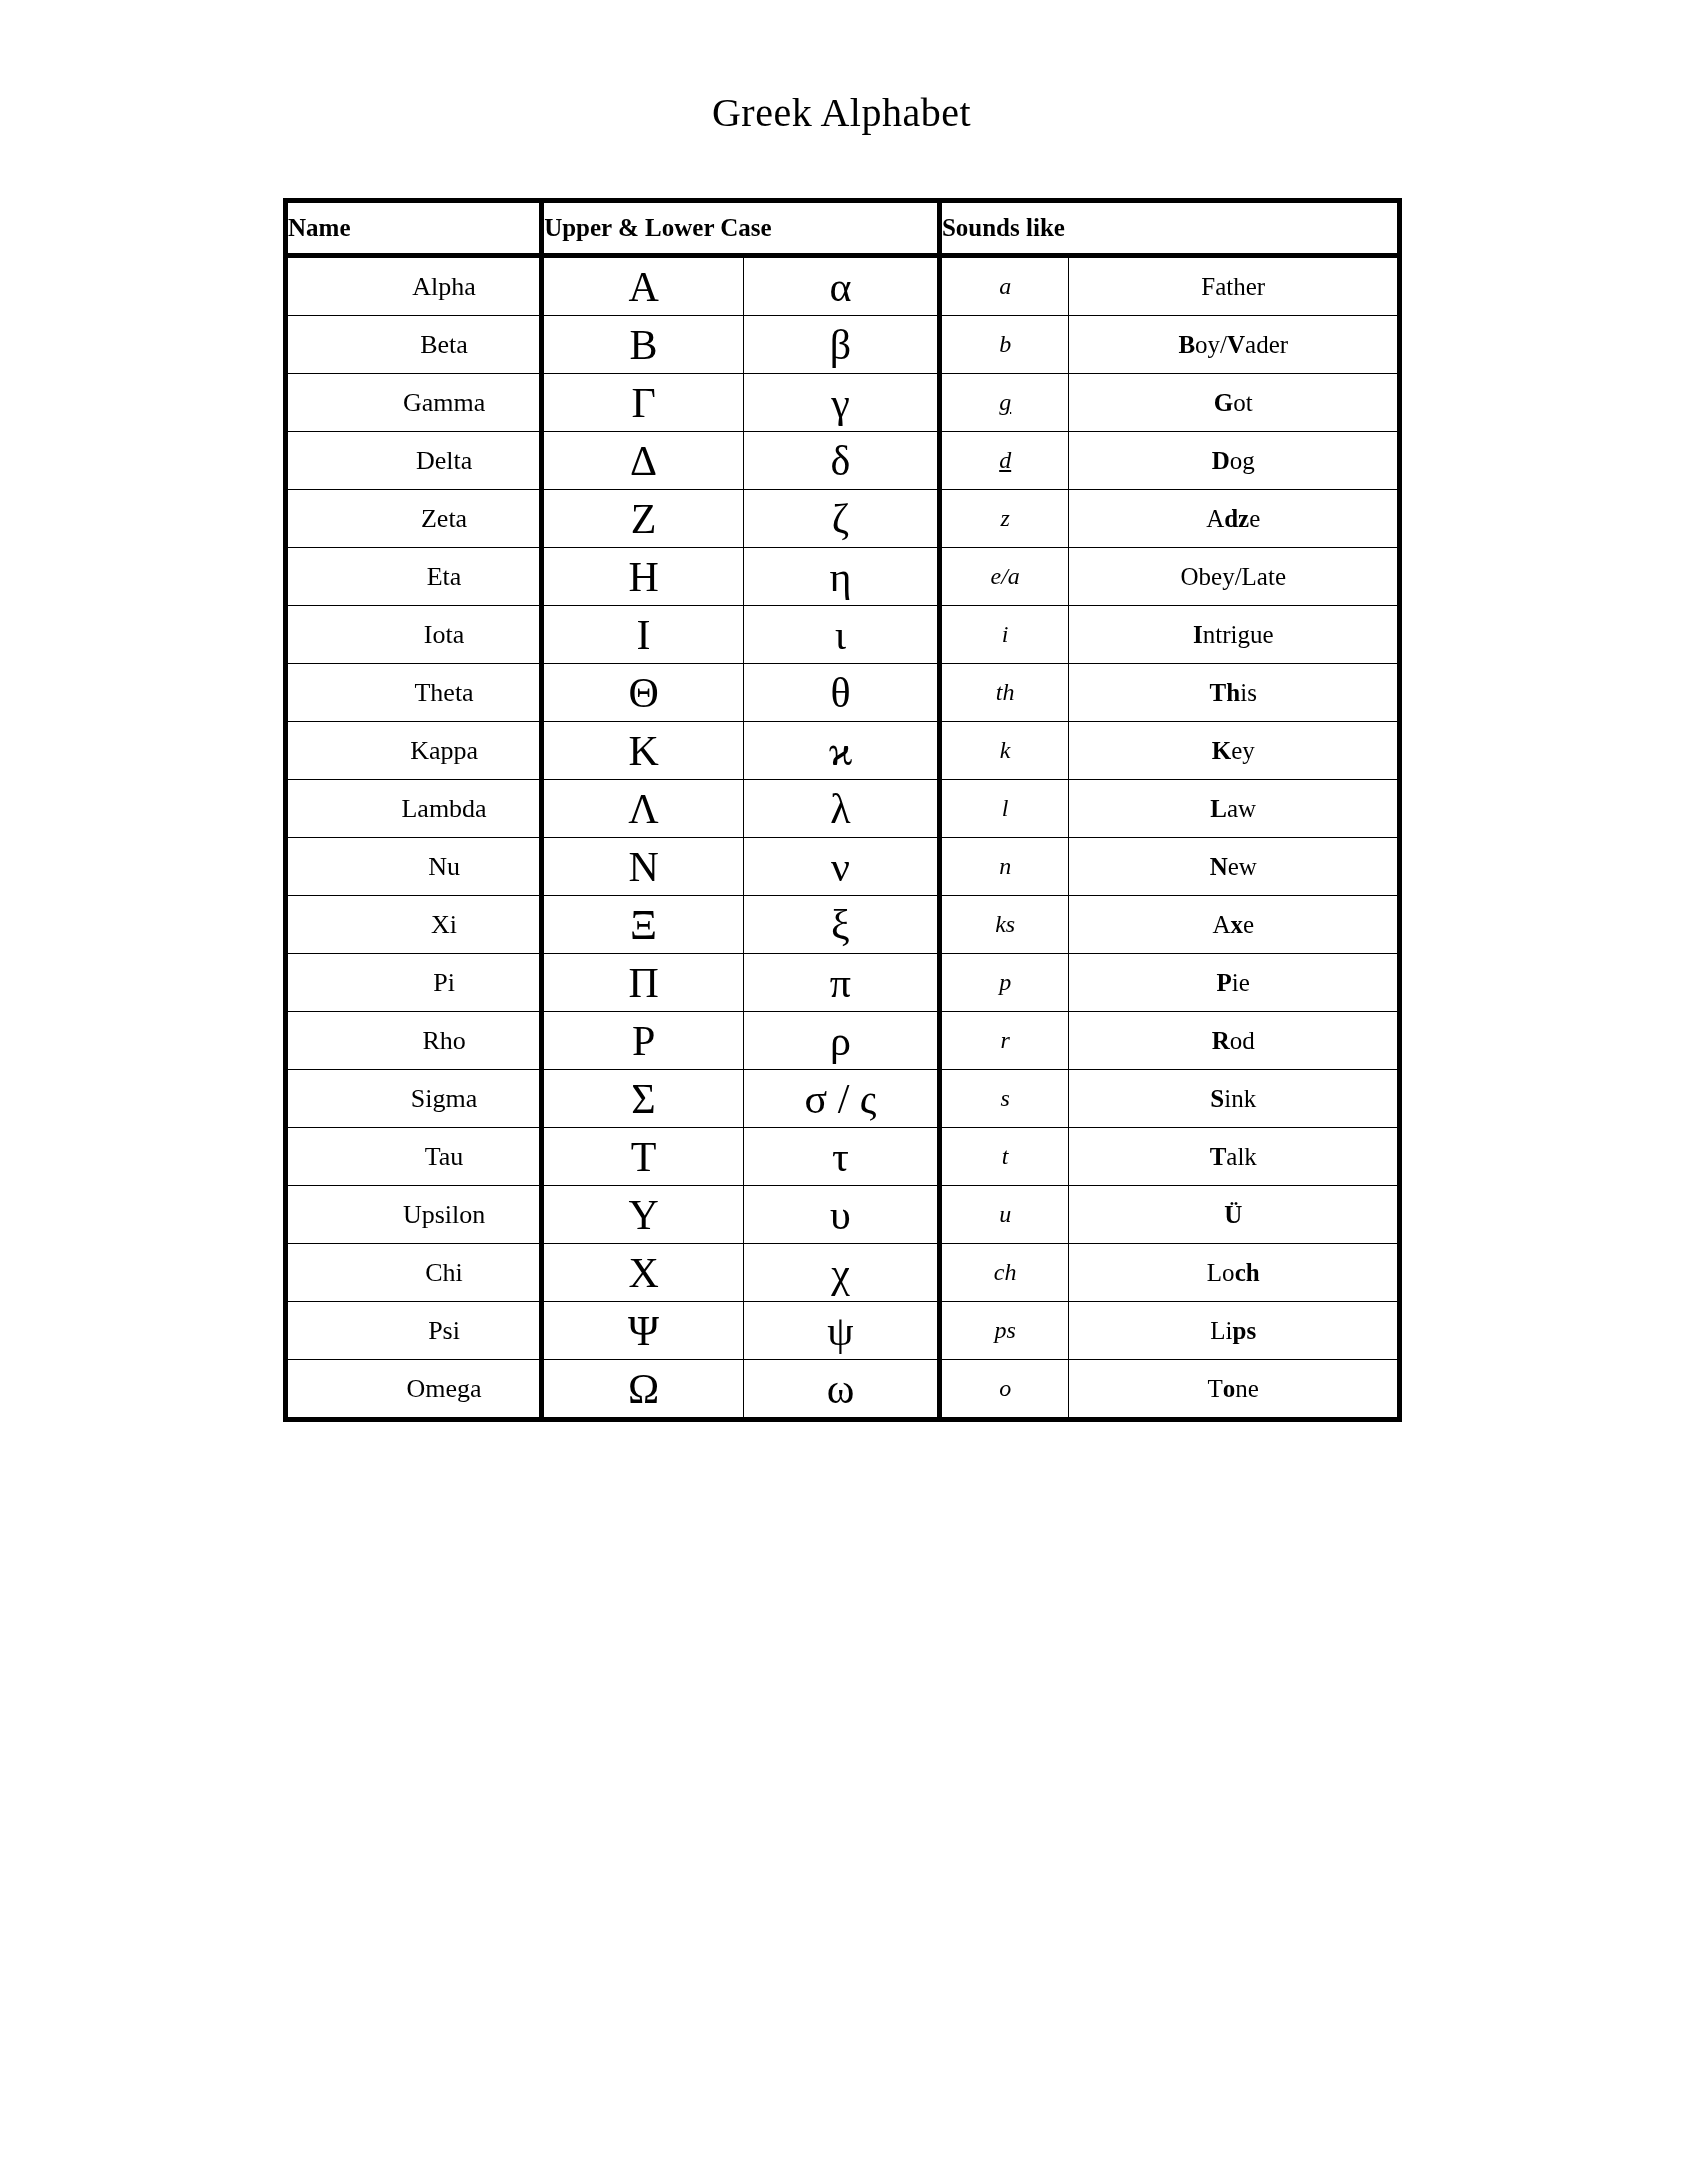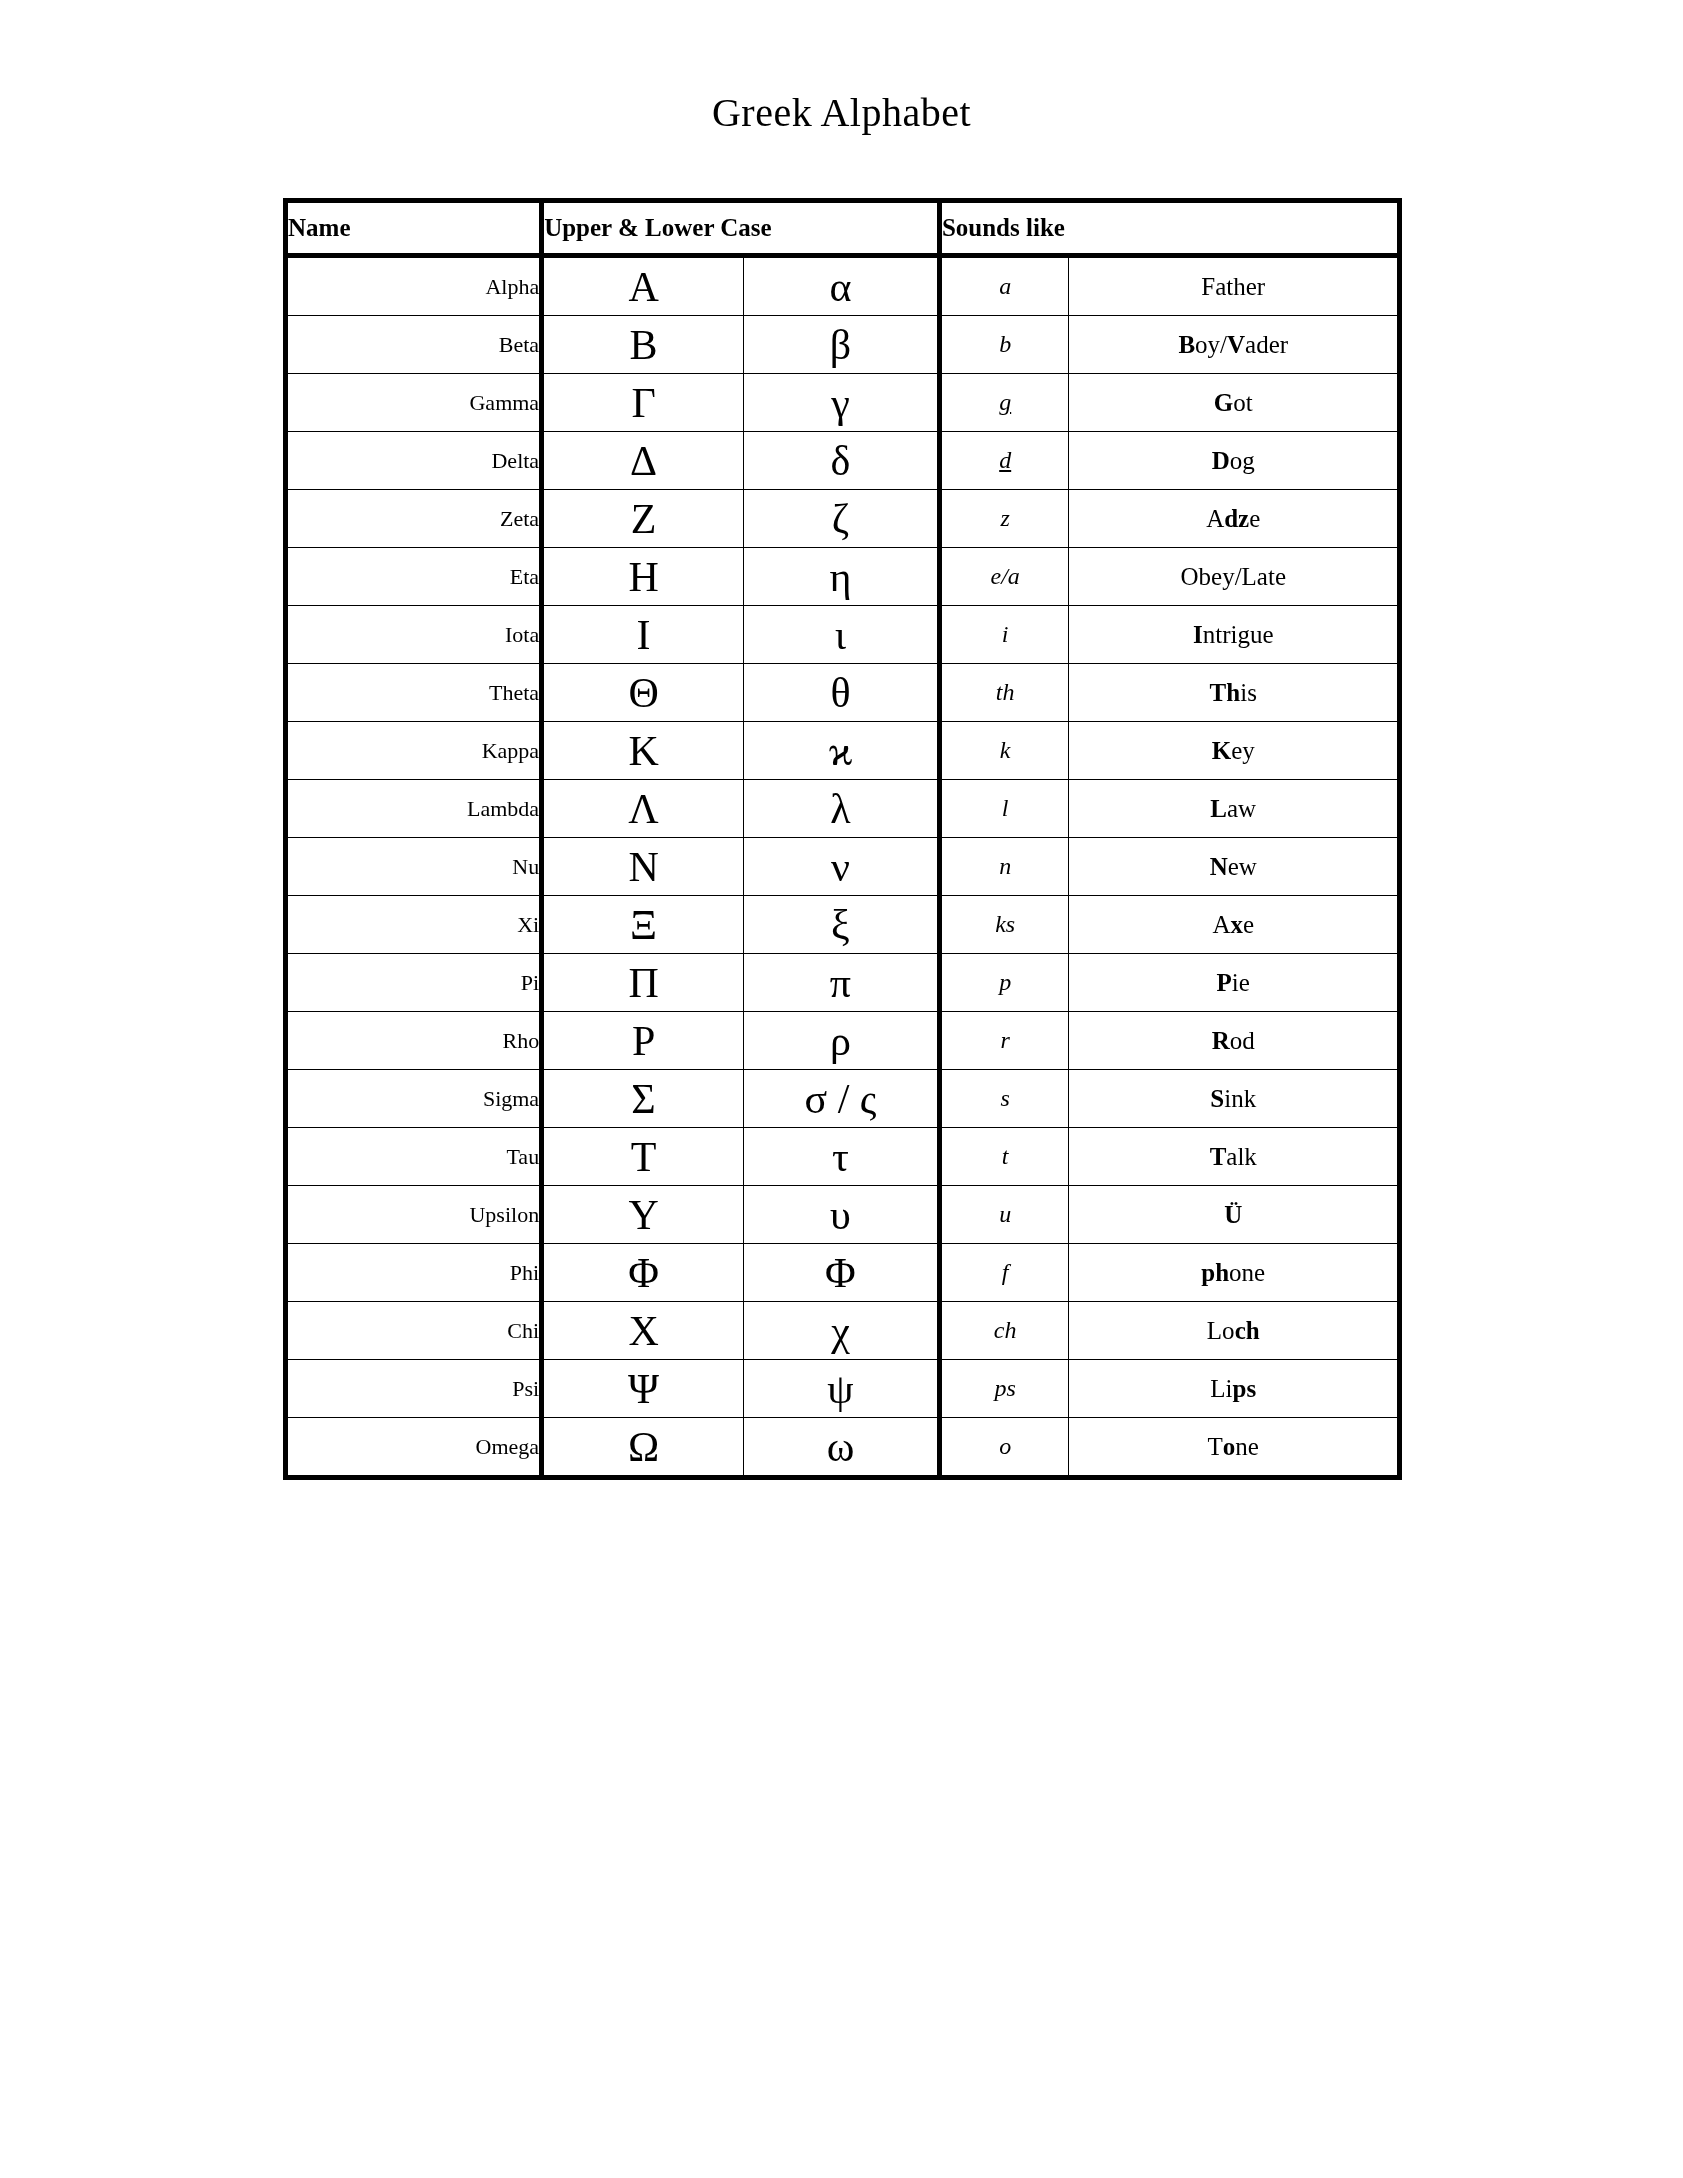--- a/index.html
+++ b/index.html
@@ -70,23 +70,23 @@
     text-align: left;
     border-bottom: 5px solid #000;
   }
   .hdr th.col-name      { border-right: 5px solid #000; }
   .hdr th.col-cases     { border-right: 5px solid #000; }
 
   
   .row td { height: 57px; }
 
   td.c-name {
-    text-align: right;
+    text-align: center;
     padding-left: 61px;
-    font-size: 22px;
+    font-size: 26px;
     border-right: 5px solid #000;
   }
   td.c-upper {
     text-align: center;
     font-size: 42px;
     line-height: 1;
   }
   td.c-lower {
     text-align: center;
     font-size: 42px;
@@ -248,27 +248,20 @@
           <td class="c-word"><span class="b">T</span>alk</td>
         </tr>
         <tr class="row">
           <td class="c-name">Upsilon</td>
           <td class="c-upper">Υ</td>
           <td class="c-lower">υ</td>
           <td class="c-sound">u</td>
           <td class="c-word"><span class="b">Ü</span></td>
         </tr>
         <tr class="row">
-          <td class="c-name">Phi</td>
-          <td class="c-upper">Φ</td>
-          <td class="c-lower">Φ</td>
-          <td class="c-sound">f</td>
-          <td class="c-word"><span class="b">ph</span>one</td>
-        </tr>
-        <tr class="row">
           <td class="c-name">Chi</td>
           <td class="c-upper">Χ</td>
           <td class="c-lower">χ</td>
           <td class="c-sound">ch</td>
           <td class="c-word">Lo<span class="b">ch</span></td>
         </tr>
         <tr class="row">
           <td class="c-name">Psi</td>
           <td class="c-upper">Ψ</td>
           <td class="c-lower">ψ</td>

